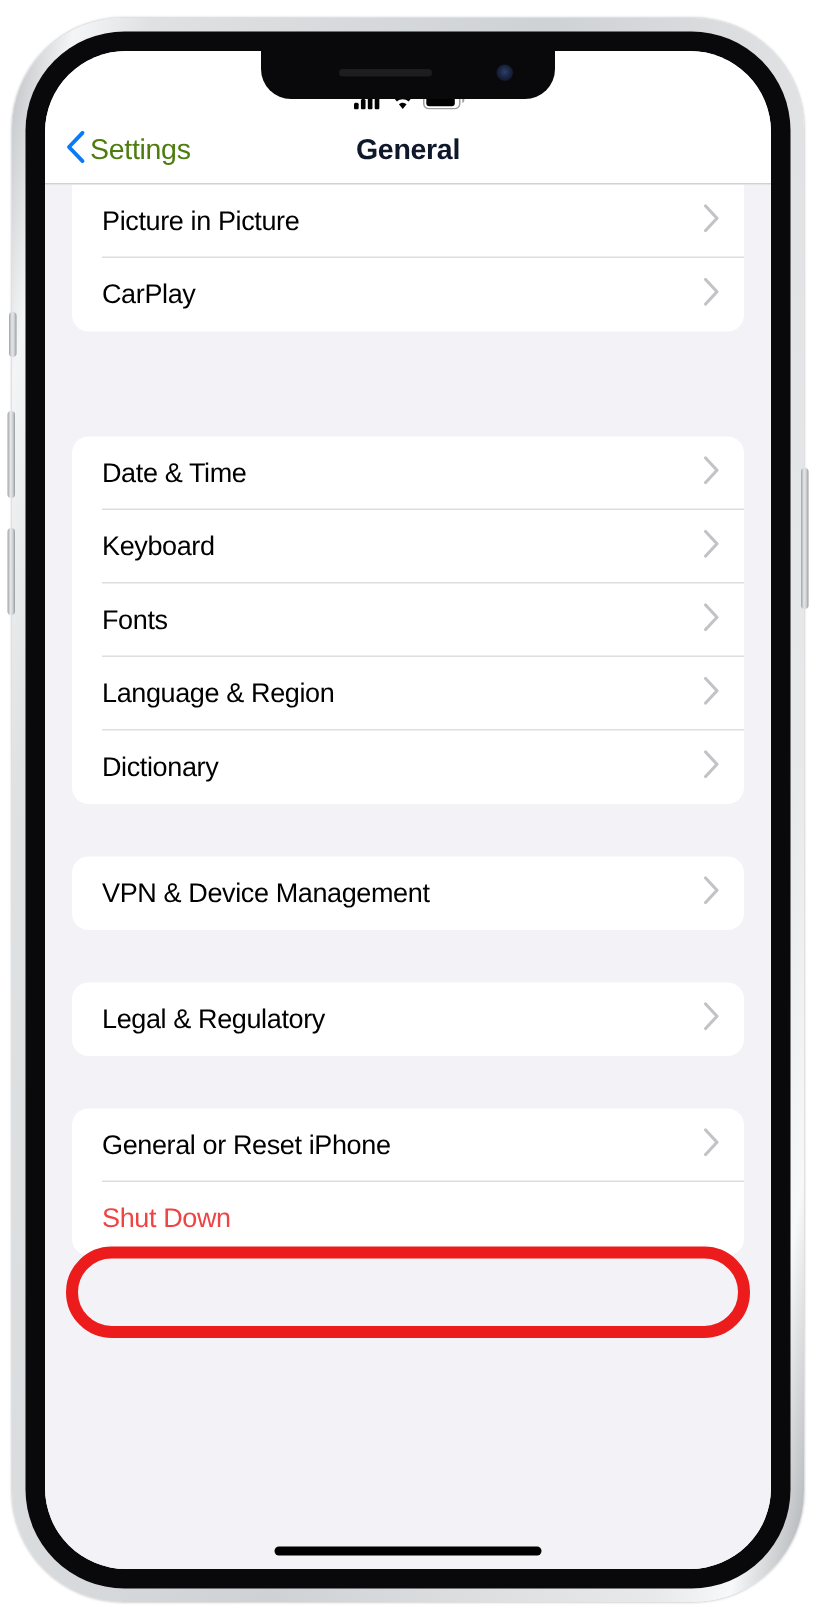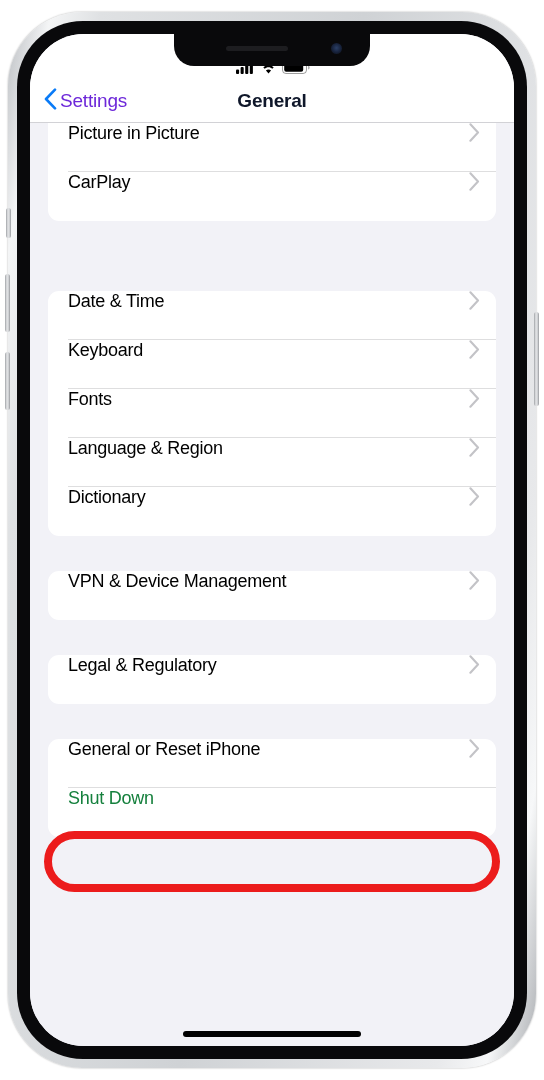--- a/index.html
+++ b/index.html
@@ -138,21 +138,21 @@
   .nav-back {
     display: flex;
     align-items: center;
     gap: 3px;
     position: absolute;
     left: 14px;
     cursor: pointer;
   }
   .nav-back-label {
     font-size: 19px;
-    color: #6d28d9;
+    color: #4d7c0f;
     letter-spacing: -0.2px;
   }
   .nav-title {
     width: 100%;
     text-align: center;
     font-size: 19px;
     font-weight: bold;
     color: #0f172a;
     letter-spacing: -0.2px;
   }
@@ -184,32 +184,33 @@
   
   .group.clipped-top {
     border-top-left-radius: 0;
     border-top-right-radius: 0;
     margin-top: 0;
   }
 
   .row {
     position: relative;
     display: flex;
+    align-items: center;
     height: 49px;
     padding: 0 14px 0 20px;
     cursor: pointer;
   }
   .row-label {
     flex: 1;
     font-size: 18px;
     color: #000;
     letter-spacing: -0.25px;
     white-space: nowrap;
   }
-  .row-label.link { color: #15803d; }
+  .row-label.link { color: #ef4444; }
 
   .row-sep {
     position: absolute;
     left: 20px; right: 0; bottom: 0;
     height: 1px;
     background: #dededf;
   }
 
   .chev {
     flex: 0 0 auto;

